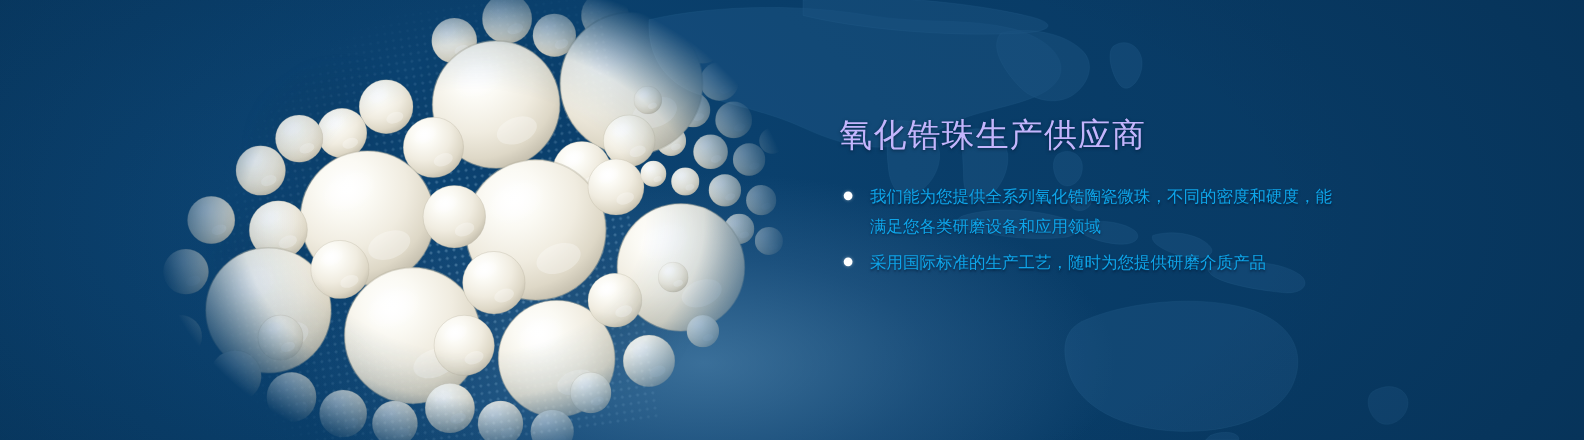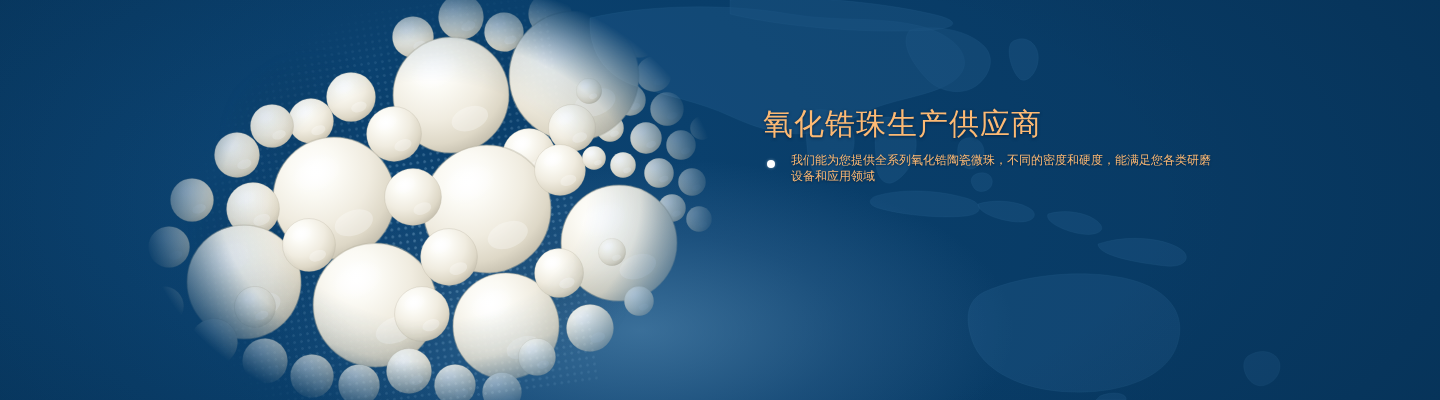--- a/index.html
+++ b/index.html
@@ -50,28 +50,28 @@
             mask-image:radial-gradient(ellipse 300px 230px at 300px 215px, #000 52%, rgba(0,0,0,.88) 70%, rgba(0,0,0,0) 97%);
   }
   .beads-wrap svg{display:block;width:100%;height:100%;}
   
   .copy{
     position:absolute;left:763px;top:104px;width:450px;
     color:#ffffff;
   }
   .headline{
     font-size:30px;line-height:40px;font-weight:400;letter-spacing:1px;
-    color:#fdba74;margin:0 0 8px 0;
+    color:#c4b5fd;margin:0 0 22px 0;
     text-shadow:0 1px 3px rgba(0,20,45,.65);
     white-space:nowrap;
   }
   .bullets{list-style:none;margin:0;padding:0;}
   .bullet{
     position:relative;padding-left:28px;margin-bottom:6px;
-    font-size:12px;line-height:16px;color:#fdba74;
+    font-size:15px;line-height:27px;color:#0ea5e9;
     text-shadow:0 1px 2px rgba(0,20,45,.6);
   }
   .dot{
     position:absolute;left:4px;top:8px;width:8px;height:8px;
     border-radius:50%;background:#ffffff;
     box-shadow:0 0 3px rgba(255,255,255,.45);
   }
   .bullet-text{display:block;}
 </style>
 </head>
@@ -233,16 +233,20 @@
 
   <div class="bg-vignette"></div>
 
   <div class="copy">
     <h1 class="headline">氧化锆珠生产供应商</h1>
     <ul class="bullets">
       <li class="bullet">
         <span class="dot"></span>
         <span class="bullet-text">我们能为您提供全系列氧化锆陶瓷微珠，不同的密度和硬度，能满足您各类研磨设备和应用领域</span>
       </li>
+      <li class="bullet">
+        <span class="dot"></span>
+        <span class="bullet-text">采用国际标准的生产工艺，随时为您提供研磨介质产品</span>
+      </li>
     </ul>
   </div>
 
 </div>
 
 </body></html>

